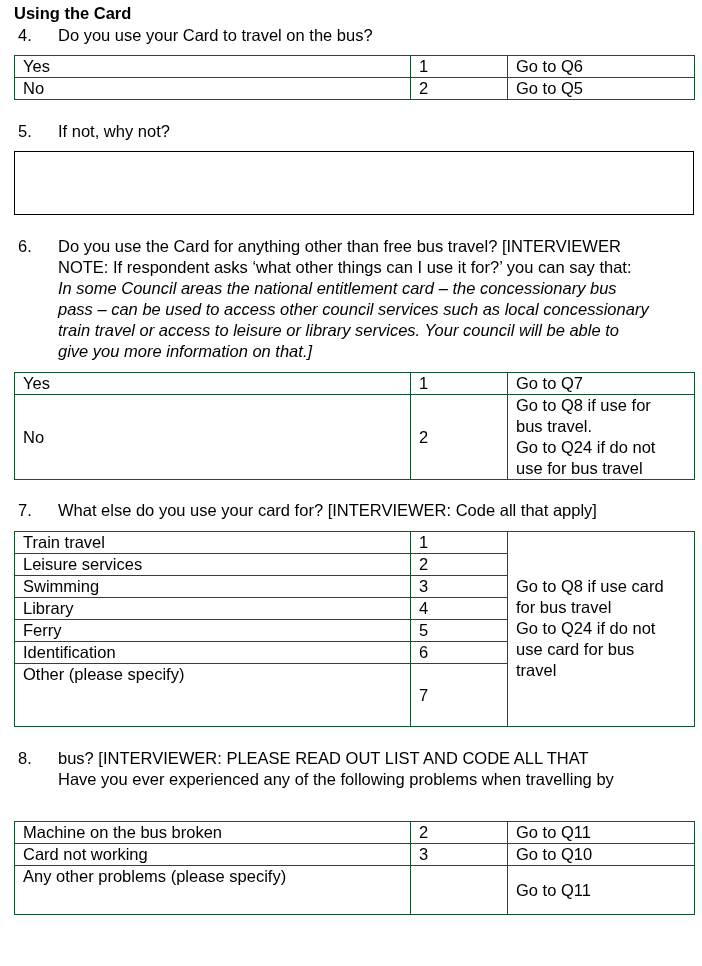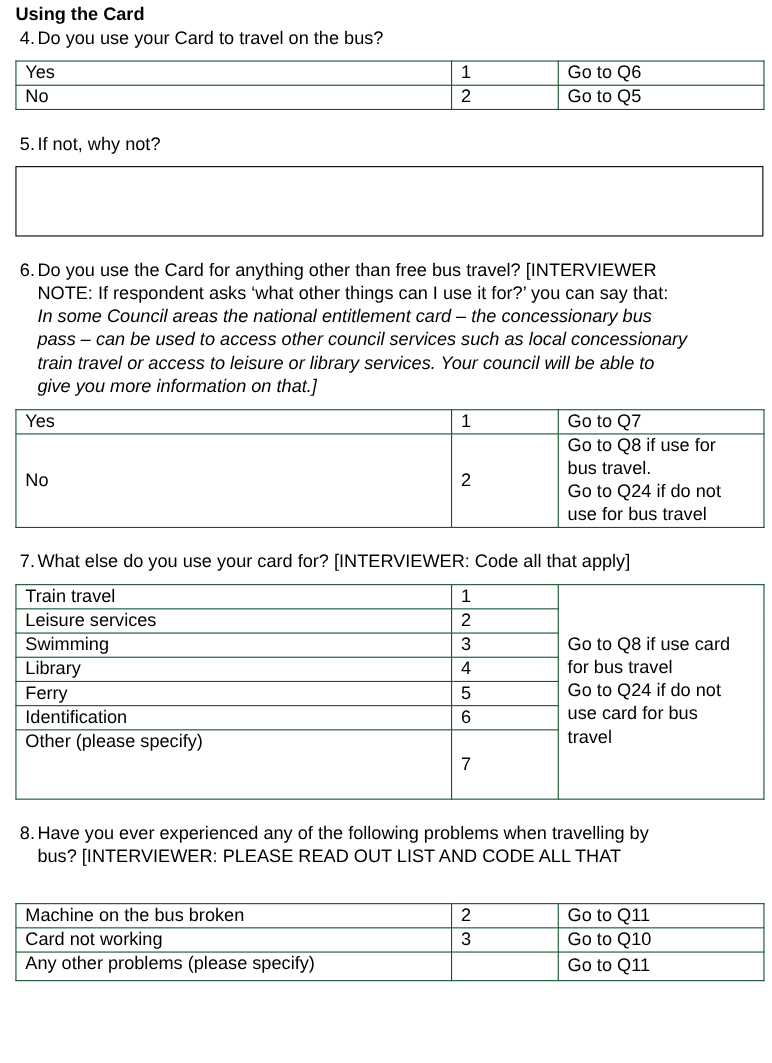--- a/index.html
+++ b/index.html
@@ -4,21 +4,21 @@
 <style>
   html, body { margin: 0; padding: 0; background: #ffffff; }
   body {
     width: 702px; height: 966px; position: relative; overflow: hidden;
     font-family: "Liberation Sans", sans-serif; font-size: 16.5px; color: #000;
   }
   .abs { position: absolute; }
   .section-title { left: 14px; top: 4px; font-weight: bold; font-size: 16.5px; }
   .q { left: 18px; line-height: 21px; }
   .q .num { position: absolute; left: 0; top: 0; }
-  .q .txt { margin-left: 16px; display: block; }
+  .q .txt { margin-left: 40px; display: block; }
   .it { font-style: italic; }
   table {
     position: absolute; left: 14px; width: 680px; border-collapse: collapse;
     table-layout: fixed; font-size: 16.5px;
   }
   td {
     border: 1px solid #14532d; padding: 0 0 0 8px; line-height: 21px;
     vertical-align: middle; overflow: hidden;
   }
   col.c1 { width: 396px; }
@@ -143,39 +143,39 @@
   </tr>
   <tr style="height:63px;margin-left:24px;">
     <td class="top">Other (please specify)</td>
     <td>7</td>
   </tr>
 </tbody>
   </table>
 
 <div class="abs q" style="top:748px; width:680px;">
   <span class="num">8.</span>
+  <span class="txt">bus? [INTERVIEWER: PLEASE READ OUT LIST AND CODE ALL THAT</span>
   <span class="txt">Have you ever experienced any of the following problems when travelling by</span>
-  <span class="txt">bus? [INTERVIEWER: PLEASE READ OUT LIST AND CODE ALL THAT</span>
 </div>
 <table style="top:821px;">
   <colgroup>
       <col class="c1">
       <col class="c2">
       <col class="c3">
     </colgroup>
   <tbody>
   <tr>
     <td>Machine on the bus broken</td>
     <td>2</td>
     <td>Go to Q11</td>
   </tr>
   <tr>
     <td>Card not working</td>
     <td>3</td>
     <td>Go to Q10</td>
   </tr>
-  <tr style="height:26px;">
+  <tr style="height:49px;">
     <td class="top">Any other problems (please specify)</td>
     <td></td>
     <td>Go to Q11</td>
   </tr>
 </tbody>
   </table>
 
 </body></html>

